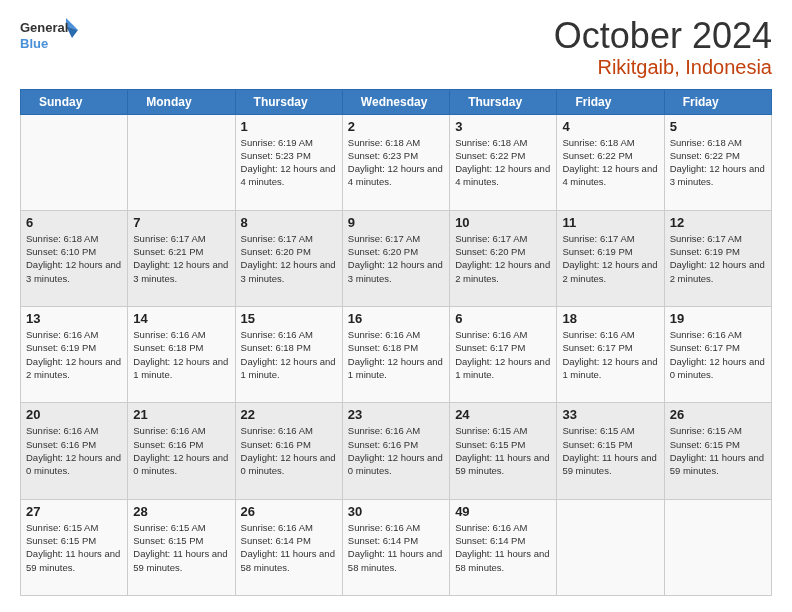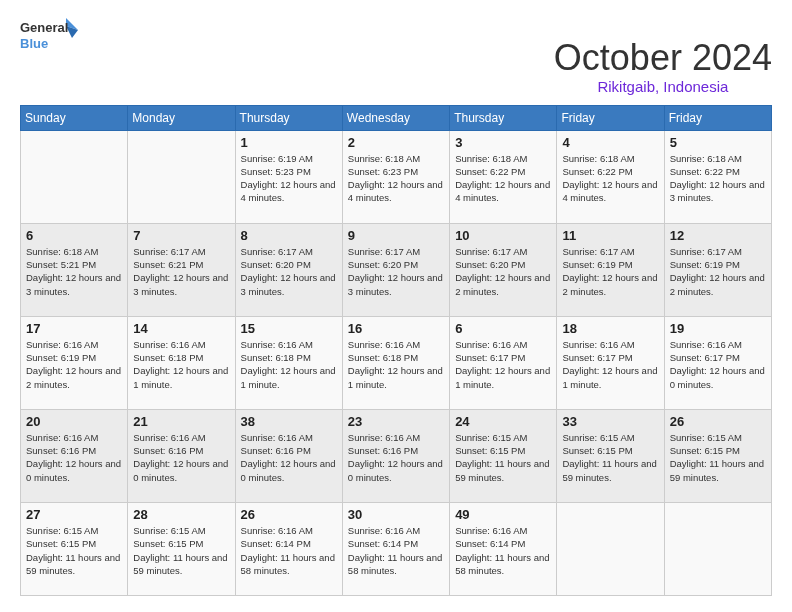--- a/index.html
+++ b/index.html
@@ -22,44 +22,43 @@
       justify-content: space-between;
       align-items: flex-start;
       margin-bottom: 10px;
     }
     .logo {
       display: flex;
       align-items: center;
       gap: 2px;
     }
     .title-block {
-      text-align: center;
-      margin-top: 22px;
+      text-align: right;
     }
     .month-title {
       font-size: 36px;
       font-weight: normal;
       color: #333;
       line-height: 1.1;
     }
     .subtitle {
-      font-size: 15px;
-      color: #6d28d9;
+      font-size: 20px;
+      color: #c2410c;
     }
     .calendar {
       width: 100%;
       border-collapse: collapse;
       flex: 1;
     }
     .calendar thead tr th {
       background: #3a7abf;
       color: #fff;
       font-size: 12px;
-      font-weight: normal;
-      padding: 5px 4px;
+      font-weight: bold;
+      padding: 5px 18px;
       text-align: left;
       border: 1px solid #2a6aaf;
     }
     .calendar tbody tr td {
       border: 1px solid #ccc;
       vertical-align: top;
       padding: 4px 5px;
       width: calc(100%/7);
       min-height: 70px;
       background: #fff;
@@ -151,21 +150,21 @@
             <div class="day-info">Sunrise: 6:18 AM
 Sunset: 6:22 PM
 Daylight: 12 hours
 and 3 minutes.</div>
           </td>
         </tr>
         <tr>
           <td>
             <span class="day-number">6</span>
             <div class="day-info">Sunrise: 6:18 AM
-Sunset: 5:21 PM
+Sunset: 6:10 PM
 Daylight: 12 hours
 and 3 minutes.</div>
           </td>
           <td>
             <span class="day-number">7</span>
             <div class="day-info">Sunrise: 6:17 AM
 Sunset: 6:21 PM
 Daylight: 12 hours
 and 3 minutes.</div>
           </td>
@@ -200,21 +199,21 @@
           <td>
             <span class="day-number">12</span>
             <div class="day-info">Sunrise: 6:17 AM
 Sunset: 6:19 PM
 Daylight: 12 hours
 and 2 minutes.</div>
           </td>
         </tr>
         <tr>
           <td>
-            <span class="day-number">17</span>
+            <span class="day-number">13</span>
             <div class="day-info">Sunrise: 6:16 AM
 Sunset: 6:19 PM
 Daylight: 12 hours
 and 2 minutes.</div>
           </td>
           <td>
             <span class="day-number">14</span>
             <div class="day-info">Sunrise: 6:16 AM
 Sunset: 6:18 PM
 Daylight: 12 hours
@@ -265,21 +264,21 @@
 and 0 minutes.</div>
           </td>
           <td>
             <span class="day-number">21</span>
             <div class="day-info">Sunrise: 6:16 AM
 Sunset: 6:16 PM
 Daylight: 12 hours
 and 0 minutes.</div>
           </td>
           <td>
-            <span class="day-number">38</span>
+            <span class="day-number">22</span>
             <div class="day-info">Sunrise: 6:16 AM
 Sunset: 6:16 PM
 Daylight: 12 hours
 and 0 minutes.</div>
           </td>
           <td>
             <span class="day-number">23</span>
             <div class="day-info">Sunrise: 6:16 AM
 Sunset: 6:16 PM
 Daylight: 12 hours

